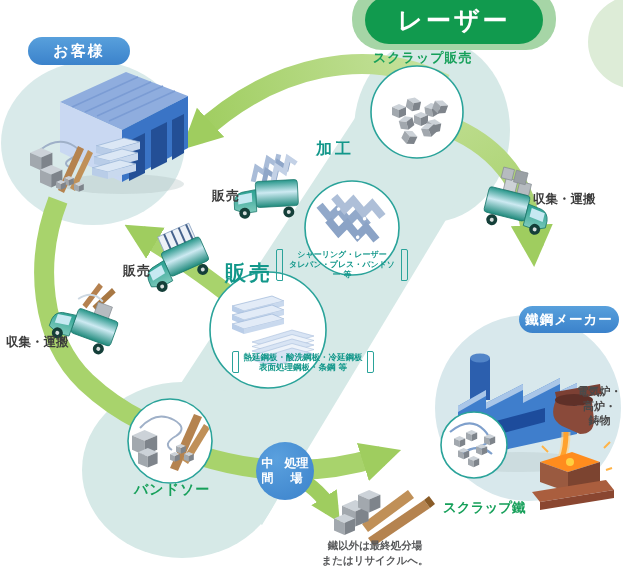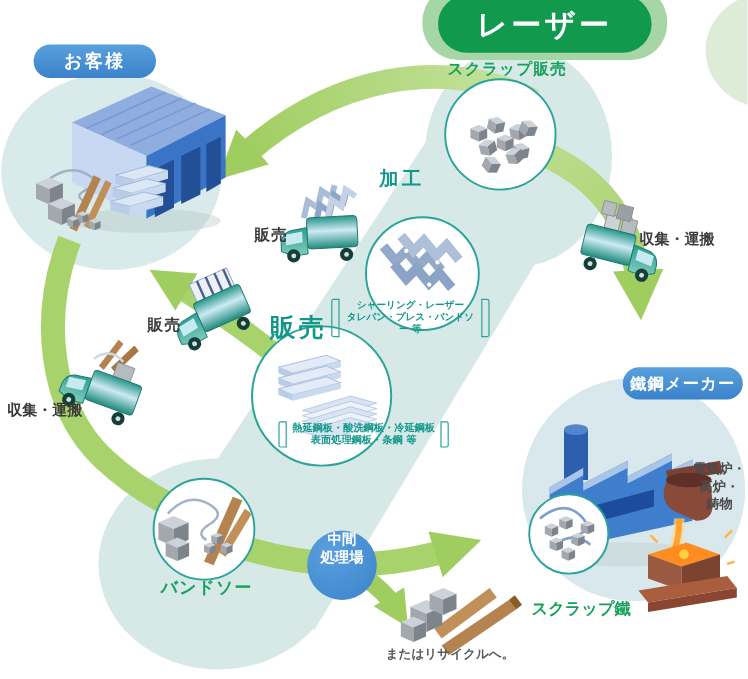--- a/index.html
+++ b/index.html
@@ -17,21 +17,21 @@
   .brand-inner{position:absolute;left:13px;top:8px;width:178px;height:48px;background:#119a4e;
         border-radius:24px;display:flex;align-items:center;justify-content:center;
         color:#fff;font-weight:bold;font-size:25px;letter-spacing:3px;}
   .note{position:absolute;z-index:5;display:flex;align-items:stretch;color:#12978a;
         font-weight:bold;text-align:center;}
   .note .txt{flex:1;display:flex;flex-direction:column;justify-content:center;padding:1px 3px;}
   .note .br{width:5px;border:1.5px solid #2aa39a;}
   .br-l{border-right:none;border-radius:2px 0 0 2px;}
   .br-r{border-left:none;border-radius:0 2px 2px 0;}
   .circle-badge{position:absolute;z-index:6;border-radius:50%;background:radial-gradient(circle at 35% 30%,#5aa0de,#3b82cb);
-        color:#fff;font-weight:bold;display:flex;flex-direction:column;align-items:center;
+        color:#fff;font-weight:bold;display:flex;flex-direction:row;align-items:center;
         text-align:center;}
   .mini{font-size:8px;line-height:10px;}
 </style>
 </head>
 <body>
 
 <div id="canvas">
 
 <svg class="scene" width="623" height="566" viewBox="0 0 623 566">
   <defs>
@@ -362,16 +362,17 @@
   <div class="br br-r"></div>
 </div>
 
 <div class="lbl" style="left:576px;top:384px;width:47px;font-size:11px;color:#4a4a4a;line-height:14.5px;text-align:center;font-family:Liberation Serif, serif;">
   <div>電気炉・</div>
   <div>高炉・</div>
   <div>鋳物</div>
 </div>
 
 <div class="lbl" style="left:310px;top:538px;width:130px;font-size:10.5px;color:#58595b;line-height:15px;text-align:center;font-weight:bold;">
+  <div>鐵以外は最終処分場</div>
   <div>またはリサイクルへ。</div>
 </div>
 
 </div>
 
 </body></html>

